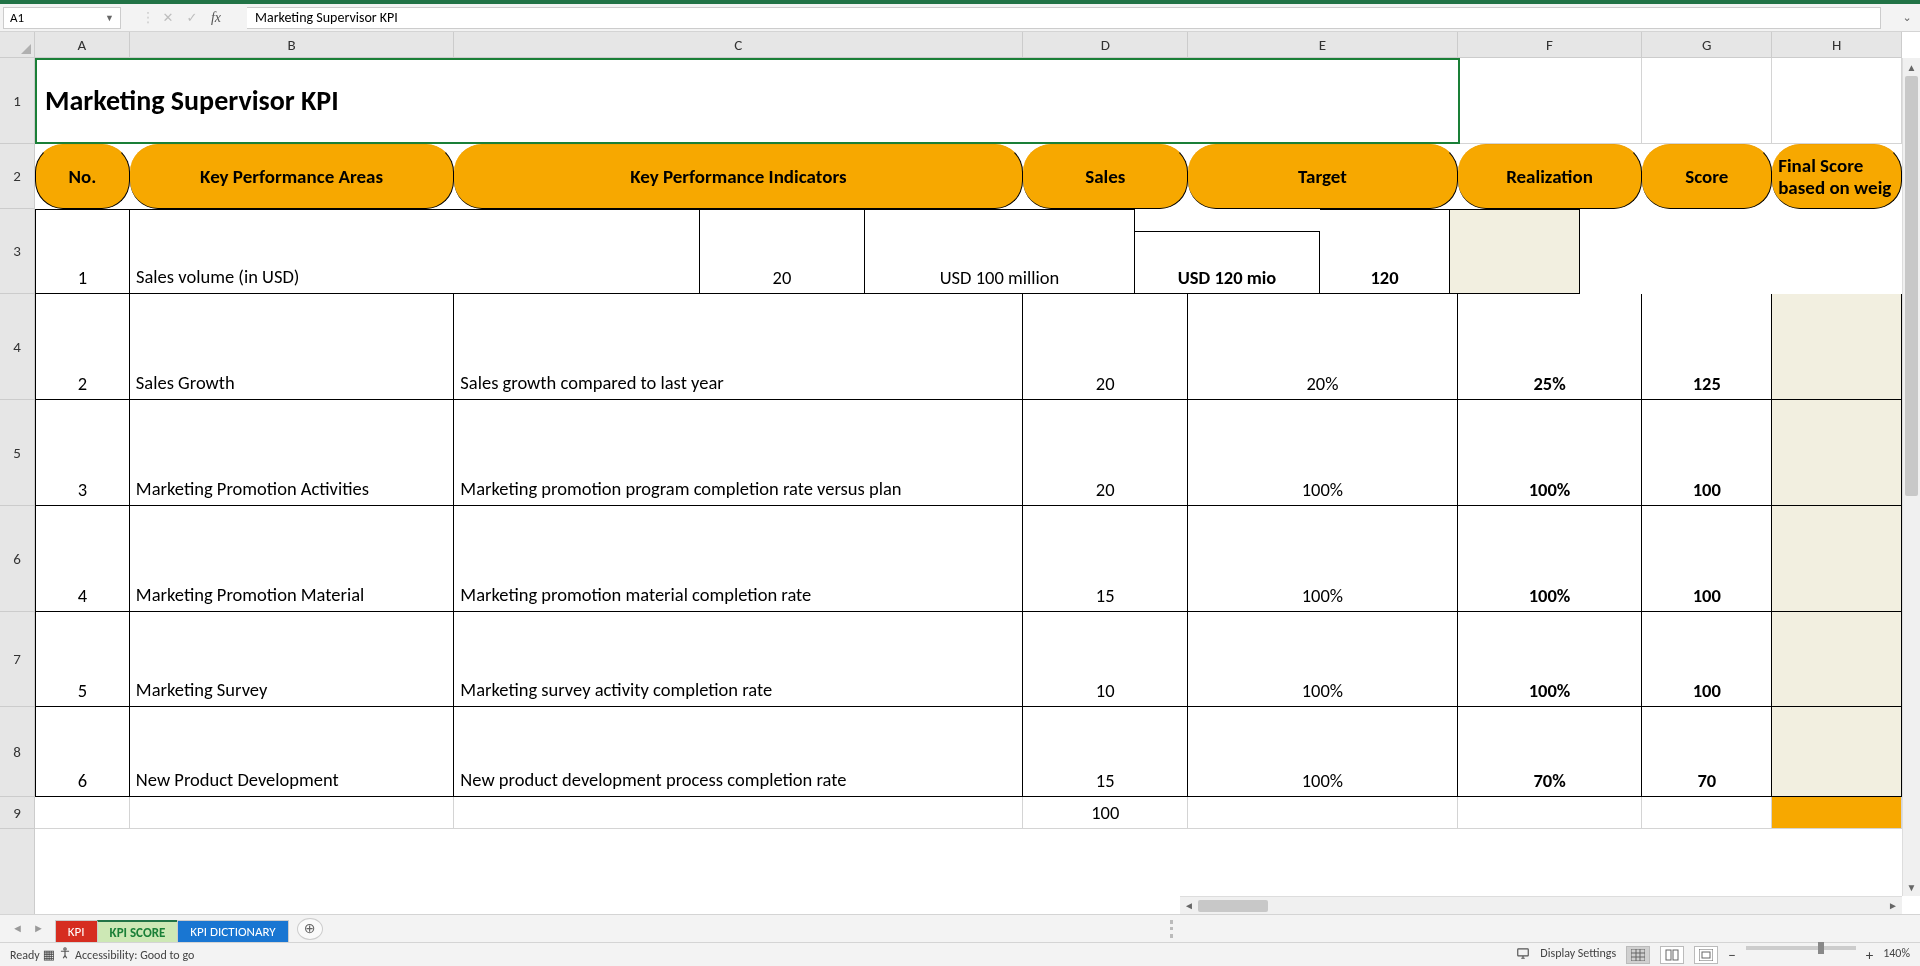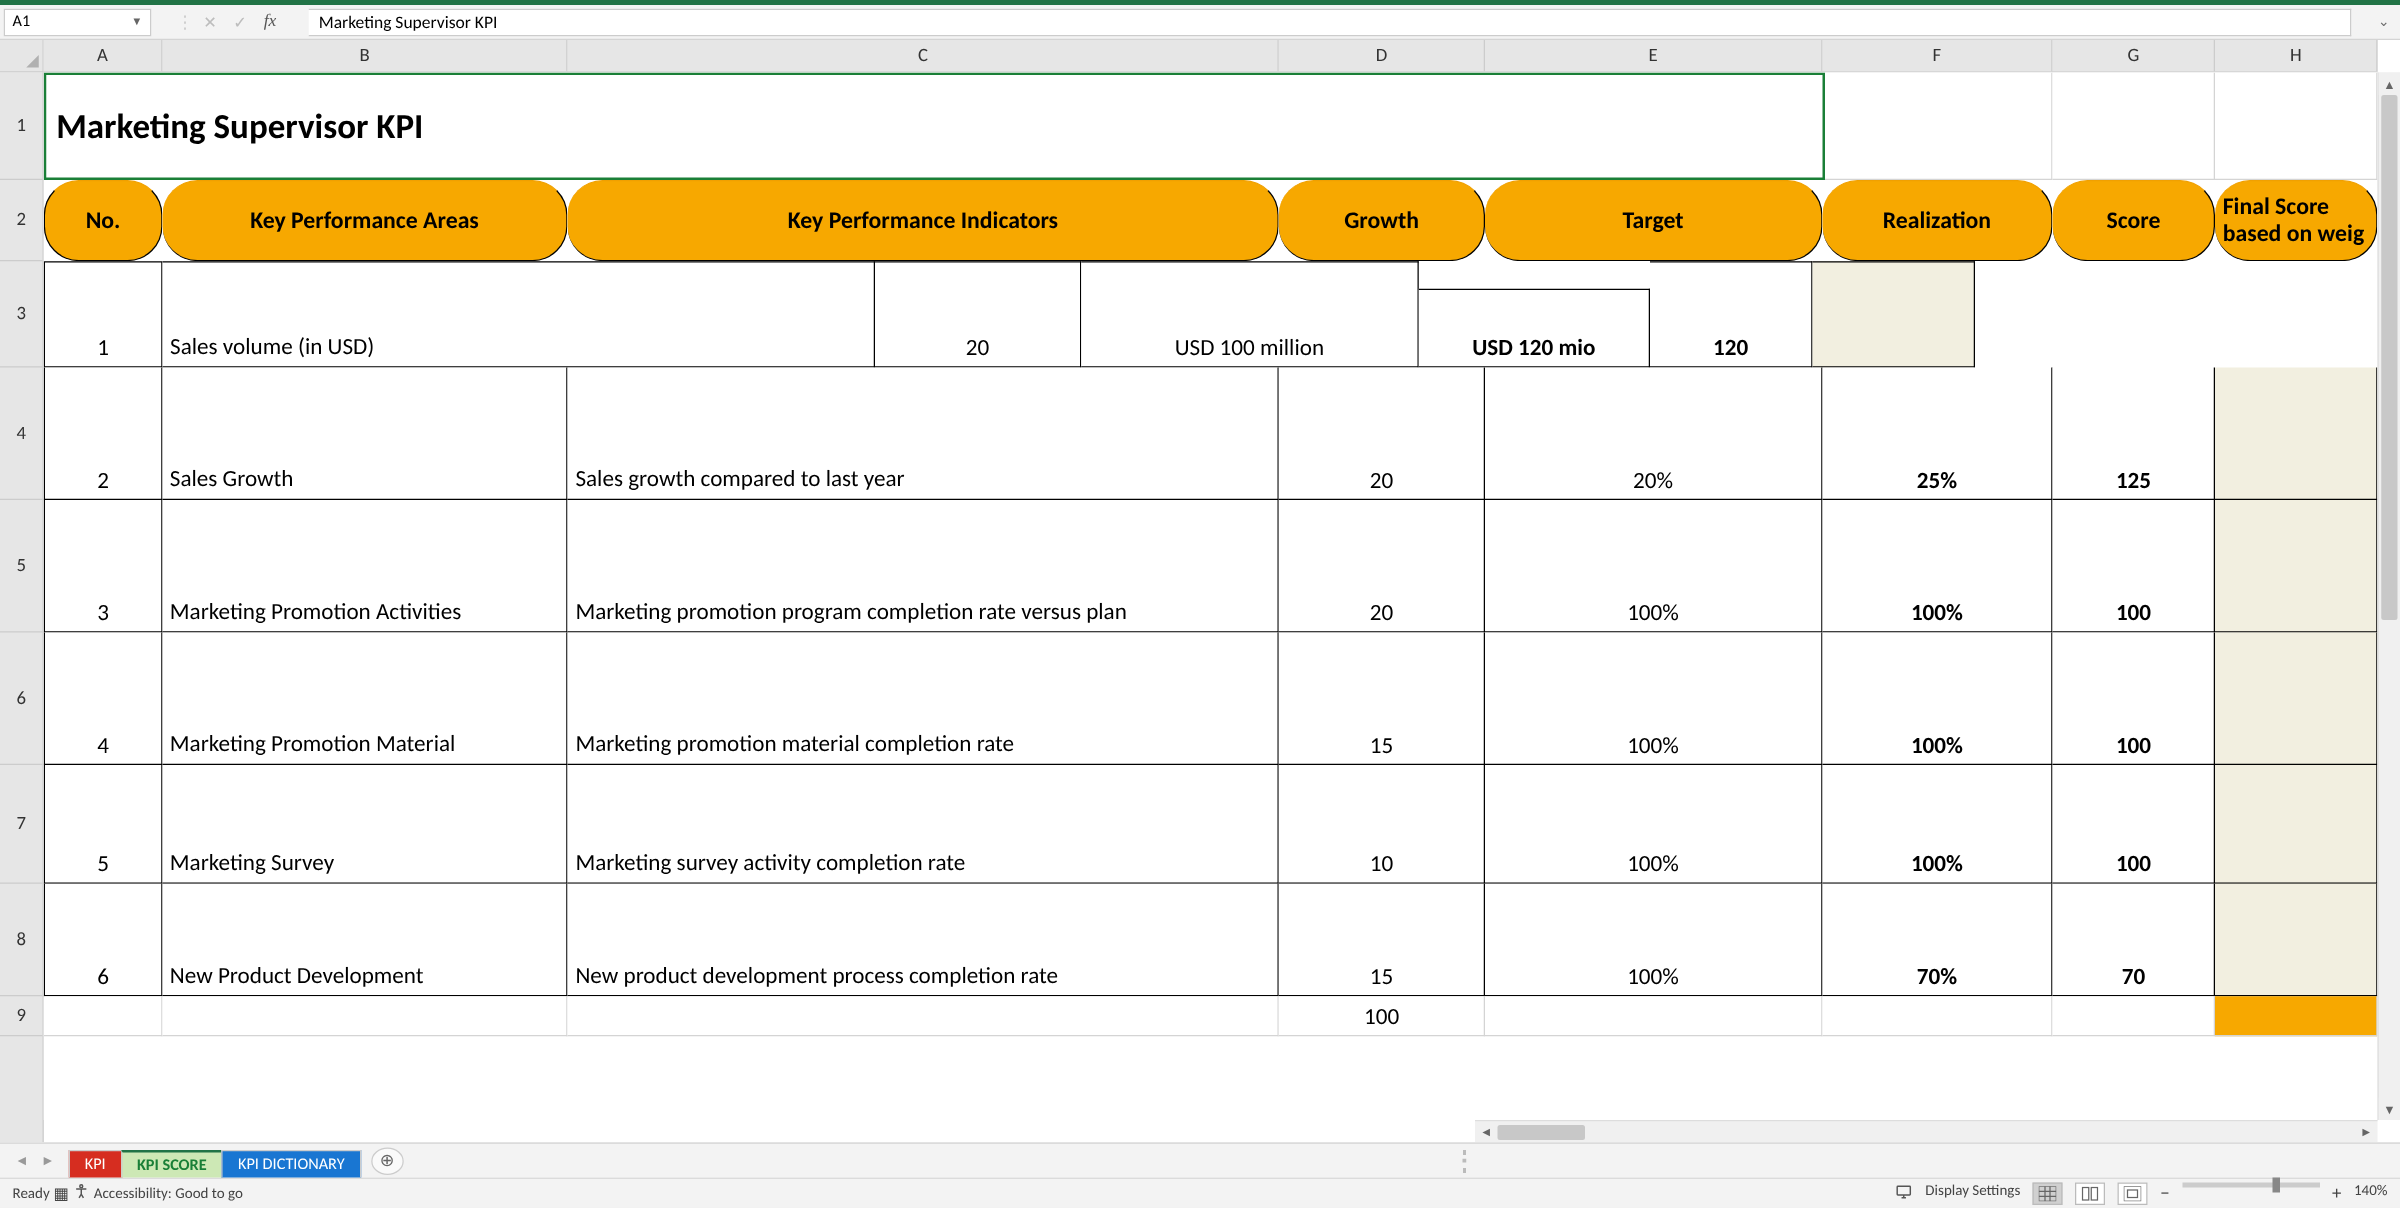--- a/index.html
+++ b/index.html
@@ -191,21 +191,21 @@
           <span class="title-text">Marketing Supervisor KPI</span>
         </div>
         <div class="gcell " style="width: 185px;"></div>
         <div class="gcell " style="width: 130px;"></div>
         <div class="gcell " style="width: 130px;"></div>
       </div>
       <div class="grow hdr" style="height: 65px;">
         <div class="gcell left-b" style="width: 95px;">No.</div>
         <div class="gcell " style="width: 325px;">Key Performance Areas</div>
         <div class="gcell " style="width: 570px;">Key Performance Indicators</div>
-        <div class="gcell " style="width: 165px;">Growth</div>
+        <div class="gcell " style="width: 165px;">Sales</div>
         <div class="gcell " style="width: 270px;">Target</div>
         <div class="gcell " style="width: 185px;">Realization</div>
         <div class="gcell " style="width: 130px;">Score</div>
         <div class="gcell " style="width: 130px; white-space: normal; line-height: 1.15; overflow: hidden;">Final Score based on weig</div>
       </div>
       <div class="grow data first" style="height: 85px;">
         <div class="gcell left-b center" style="width: 95px;">1</div>
         <div class="gcell " style="width: 570px; white-space: normal; line-height: 1.3; align-items: flex-end;">Sales volume (in USD)</div>
         <div class="gcell center" style="width: 165px;">20</div>
         <div class="gcell center" style="width: 270px;">USD 100 million</div>

